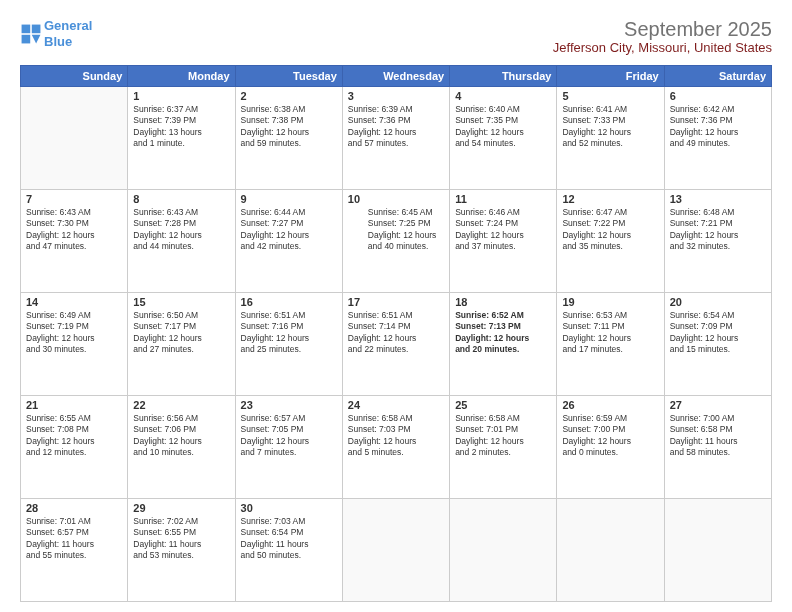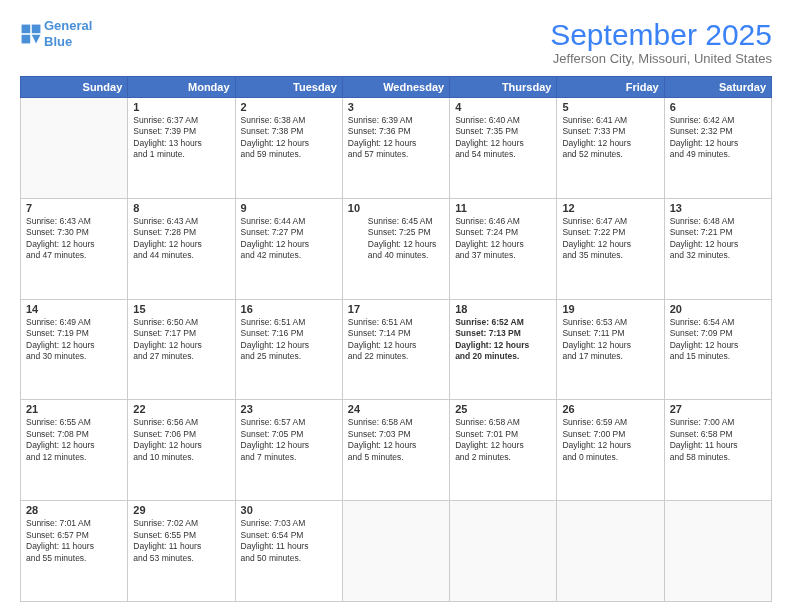--- a/index.html
+++ b/index.html
@@ -36,28 +36,28 @@
     }
     .logo-text span { color: #4a90d9; }
     .logo-icon {
       width: 22px;
       height: 22px;
     }
     .title-block {
       text-align: right;
     }
     .month-title {
-      font-size: 30px;
+      font-size: 20px;
       font-weight: 300;
-      color: #3b82f6;
+      color: #737373;
       line-height: 1.1;
     }
     .location {
       font-size: 13px;
-      color: #737373;
+      color: #7f1d1d;
     }
     .calendar {
       flex: 1;
       border: 1px solid #ccc;
       border-collapse: collapse;
       width: 100%;
       table-layout: fixed;
     }
     .calendar th {
       background: #4472c4;
@@ -161,21 +161,21 @@
           <td>
             <span class="day-num">5</span>
             <div class="cell-text" style="white-space: pre-line;">Sunrise: 6:41 AM
 Sunset: 7:33 PM
 Daylight: 12 hours
 and 52 minutes.</div>
           </td>
           <td>
             <span class="day-num">6</span>
             <div class="cell-text" style="white-space: pre-line;">Sunrise: 6:42 AM
-Sunset: 2:32 PM
+Sunset: 7:36 PM
 Daylight: 12 hours
 and 49 minutes.</div>
           </td>
         </tr>
         <tr>
           <td>
             <span class="day-num">7</span>
             <div class="cell-text" style="white-space: pre-line;">Sunrise: 6:43 AM
 Sunset: 7:30 PM
 Daylight: 12 hours

